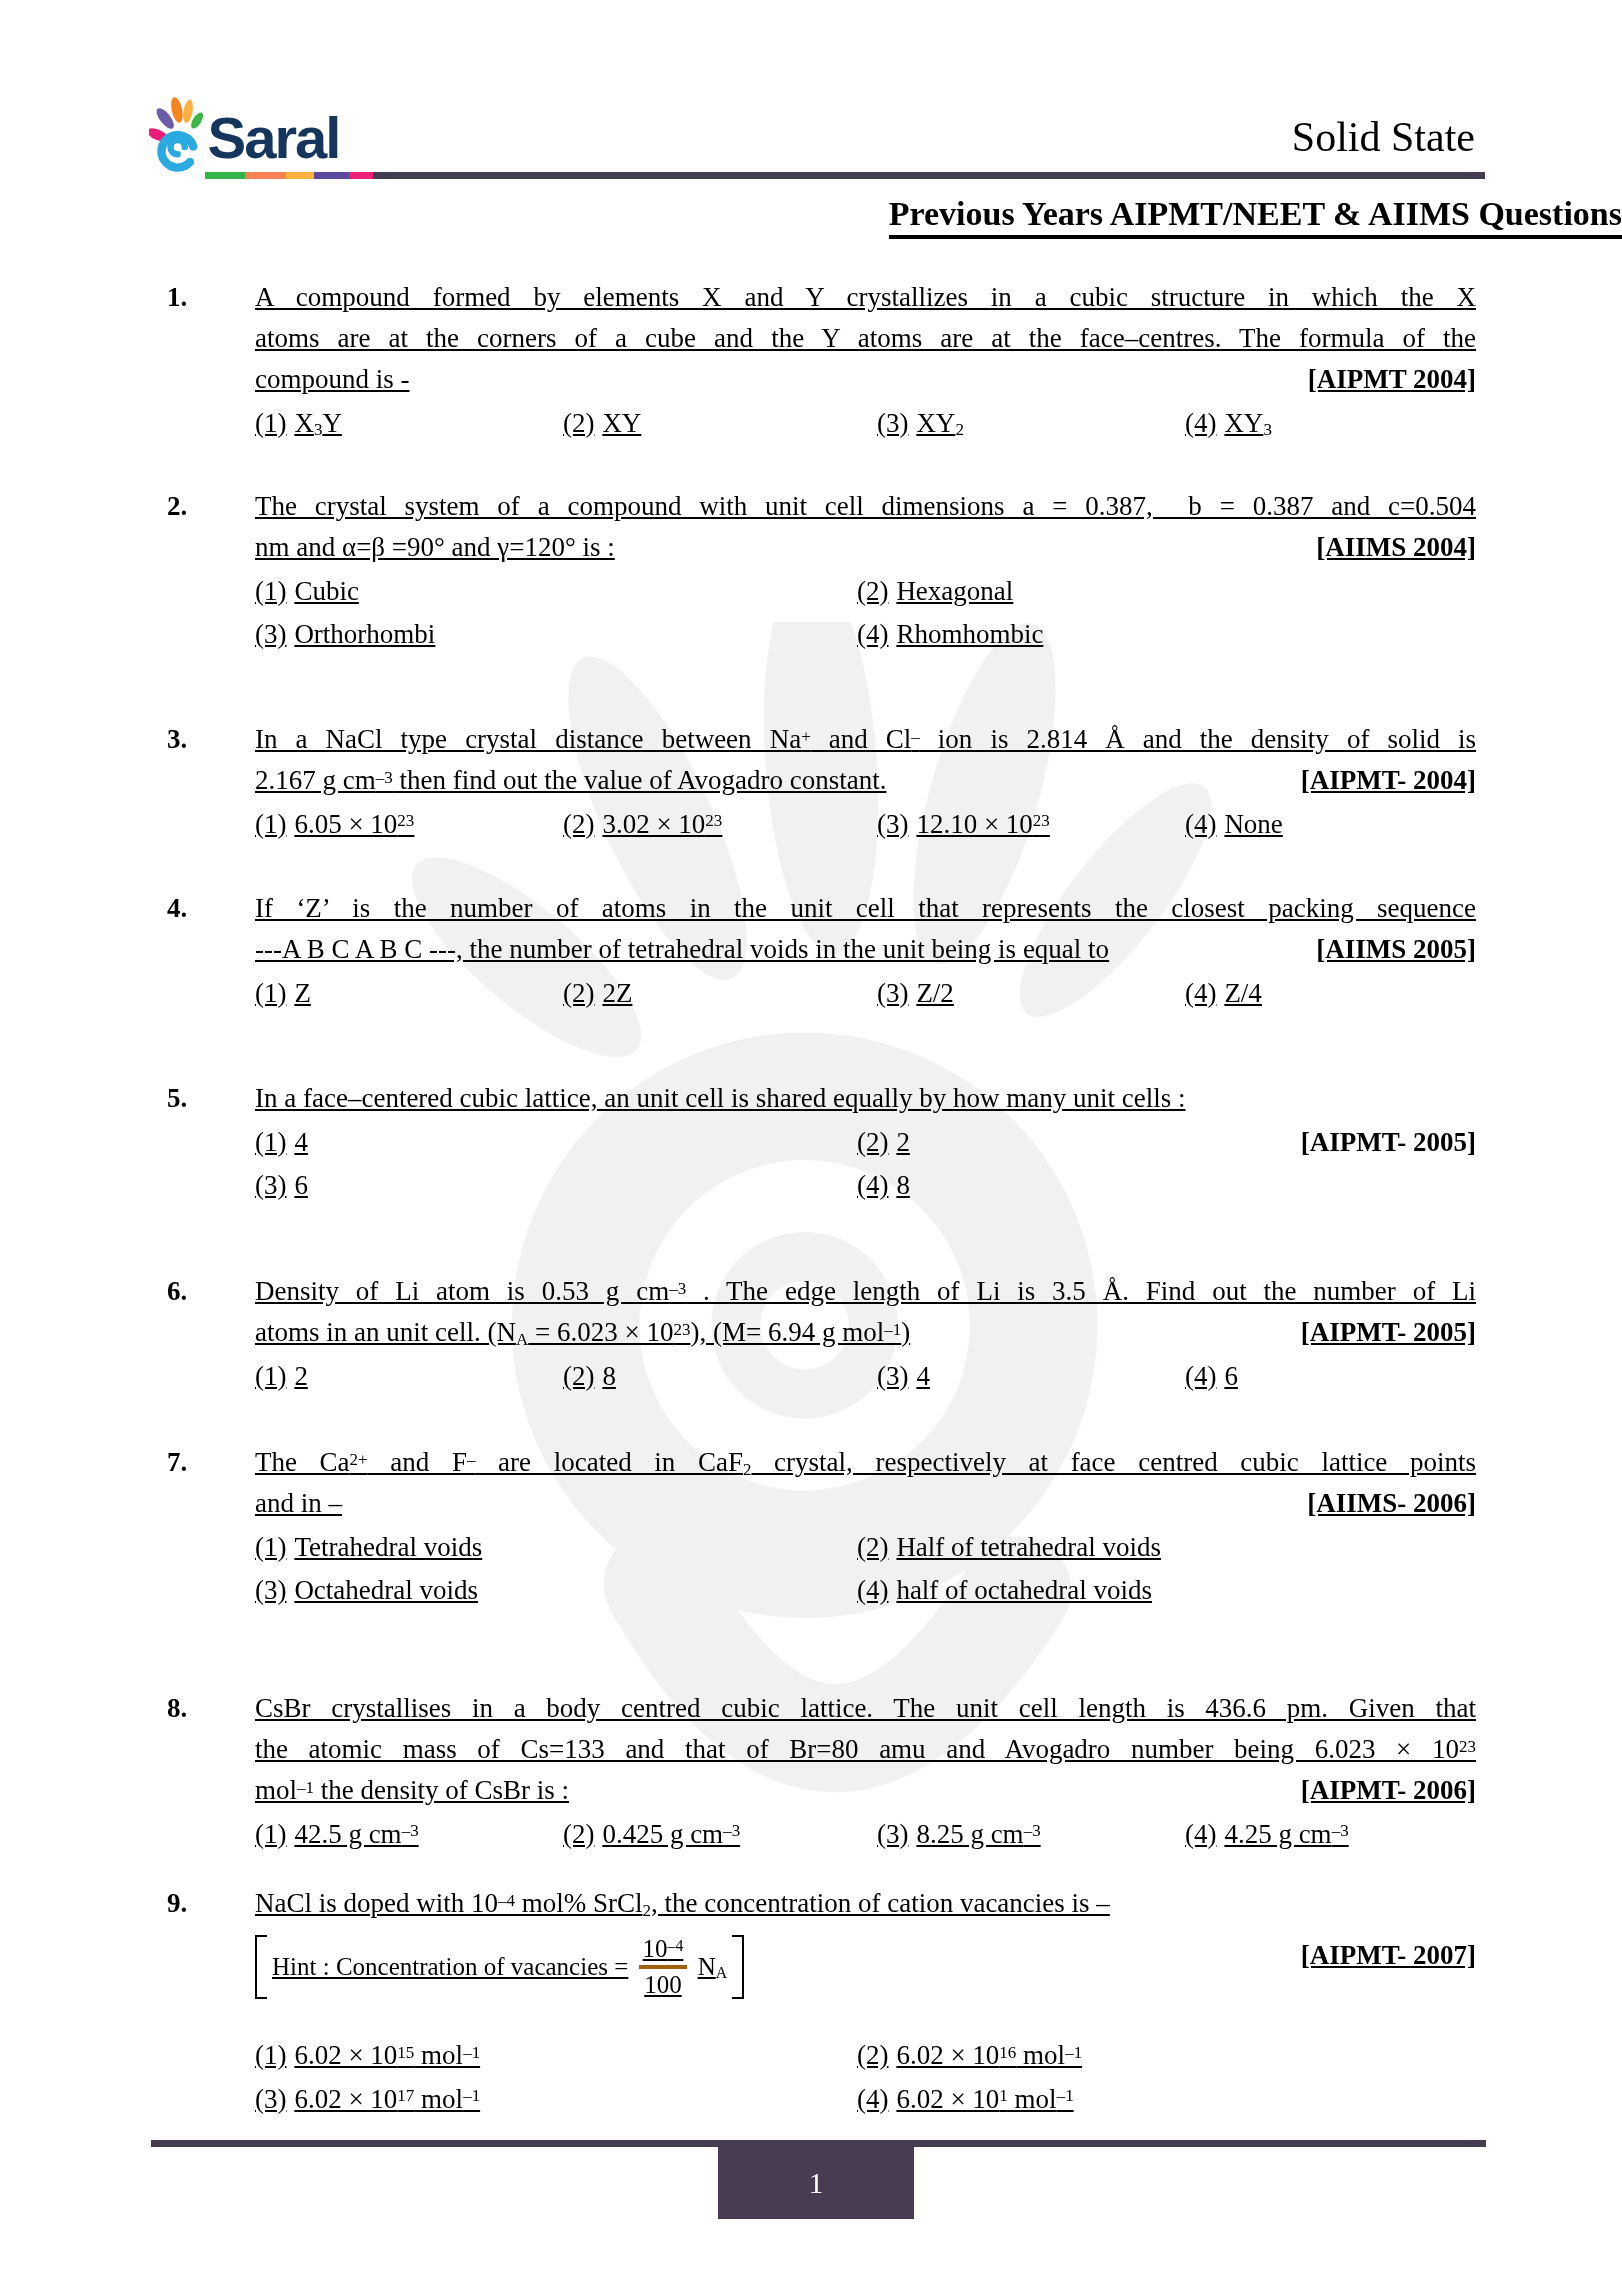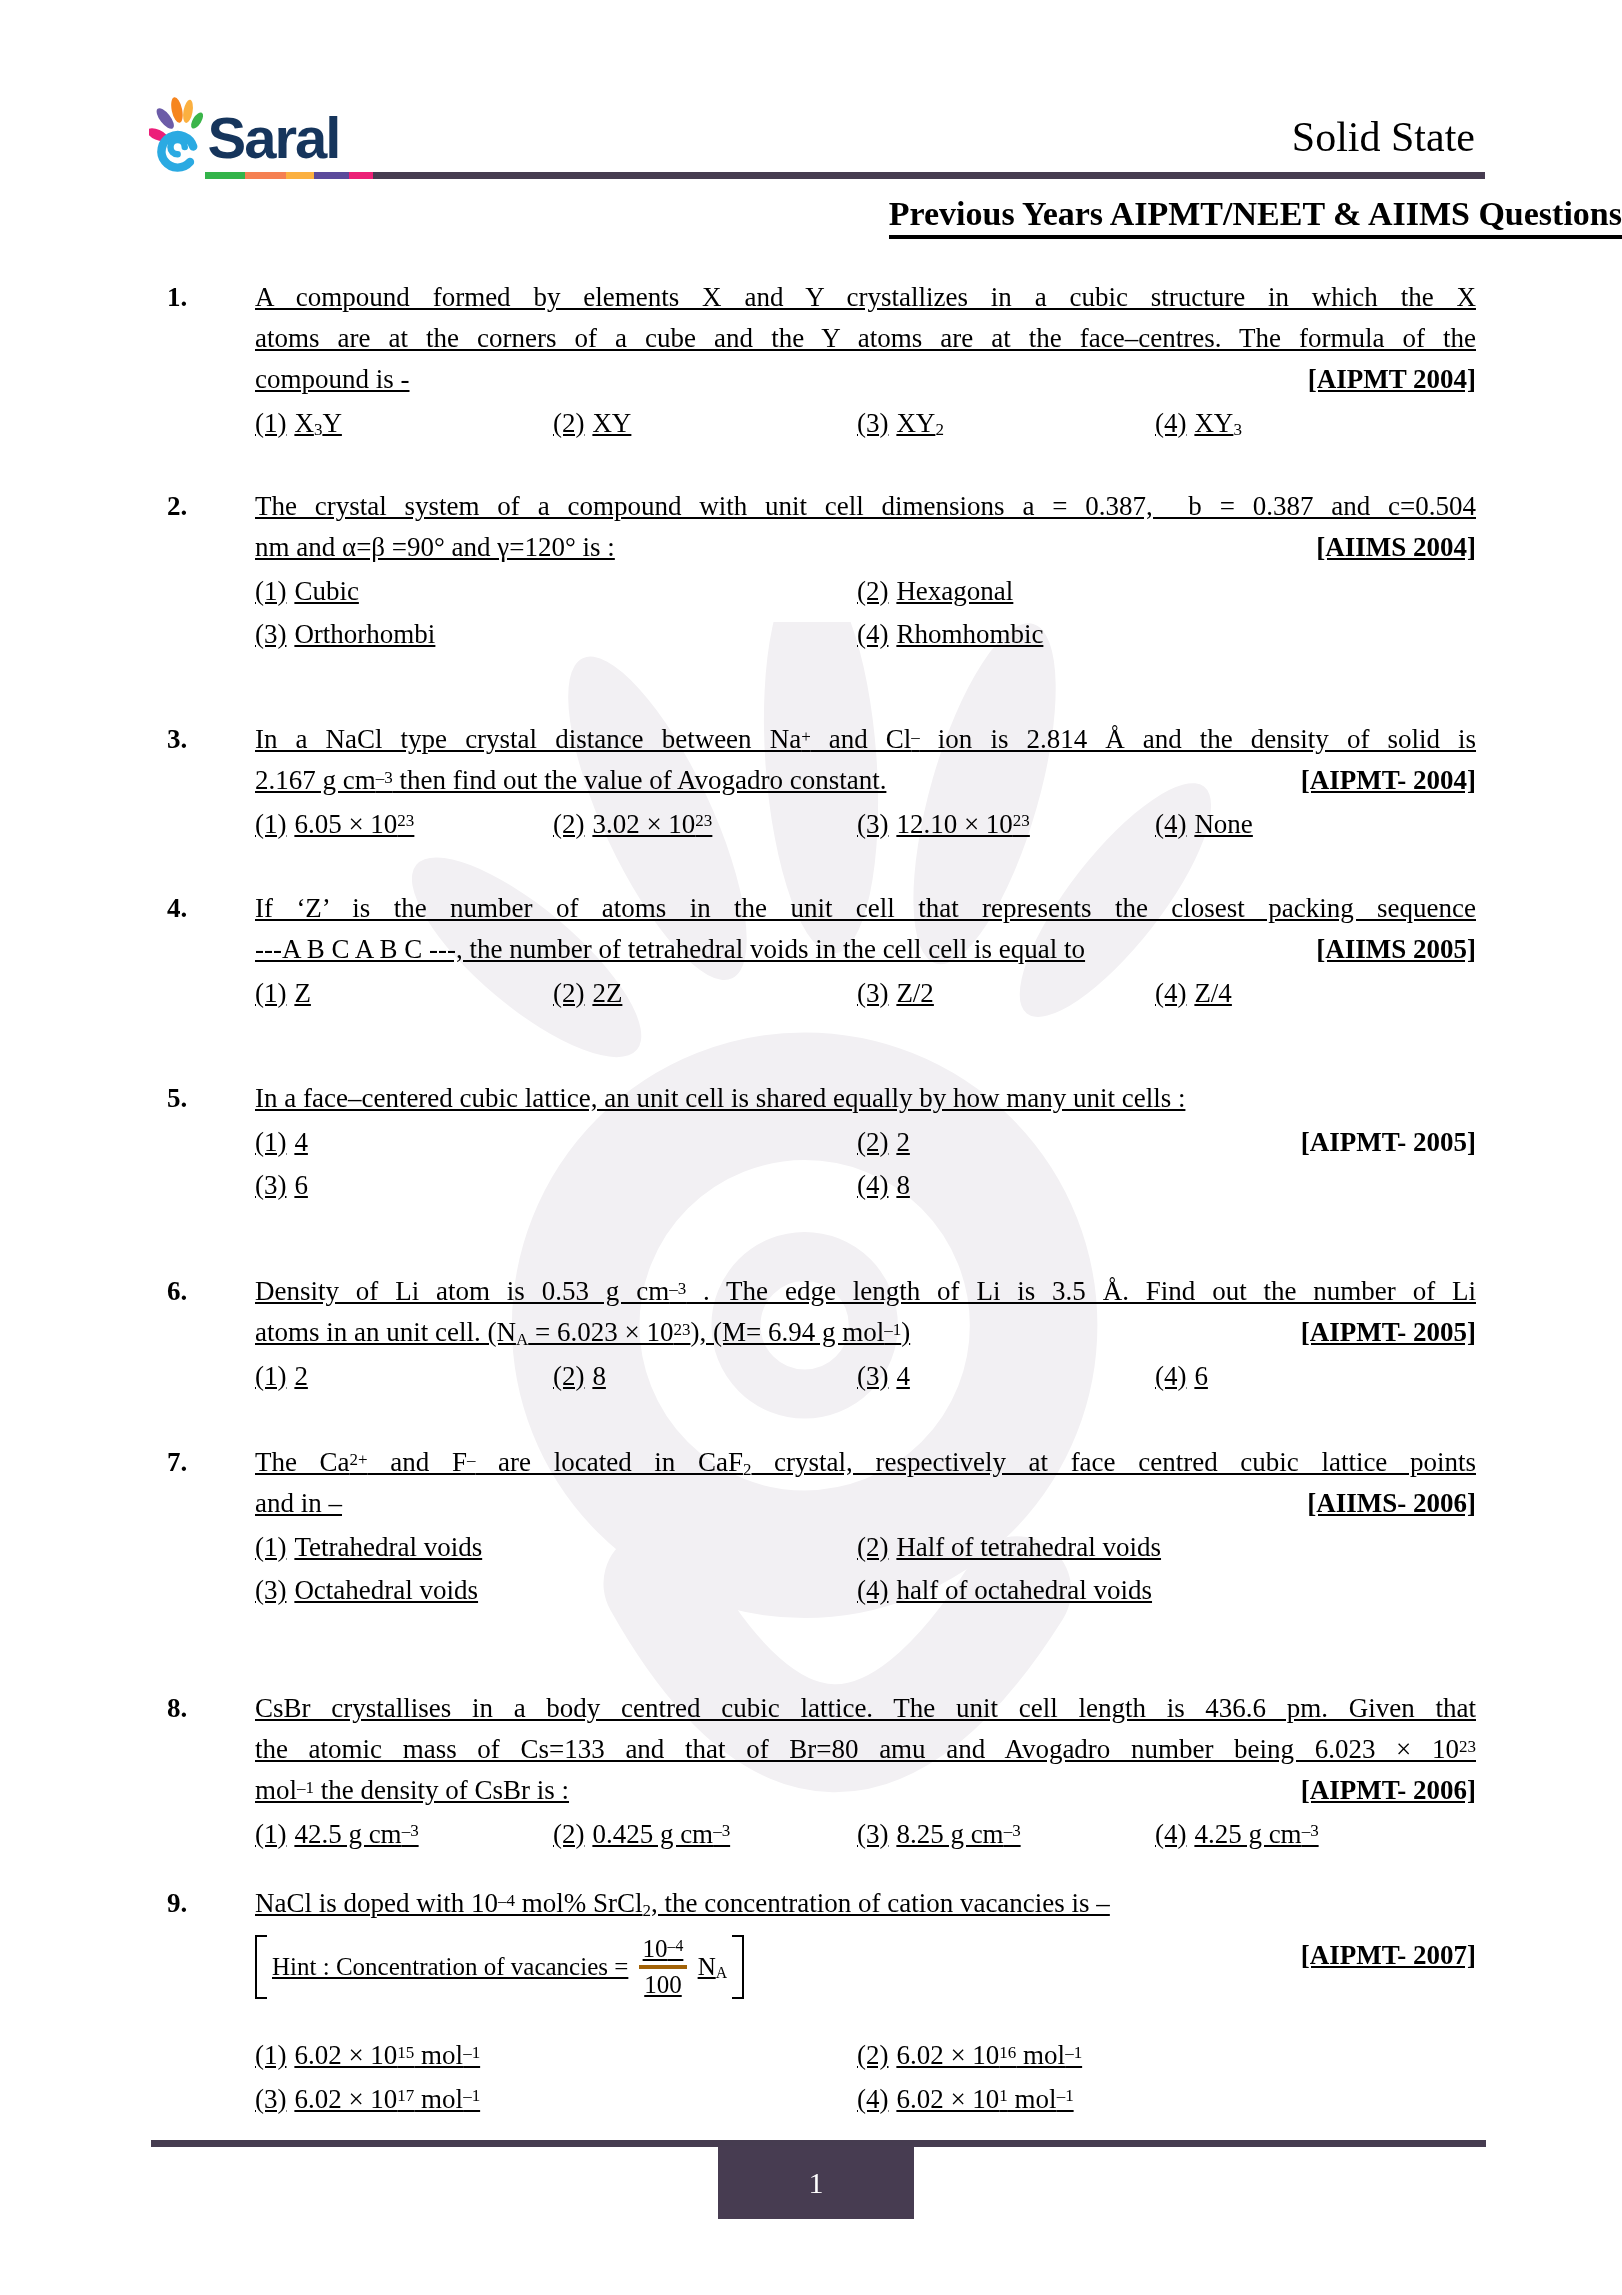--- a/index.html
+++ b/index.html
@@ -23,21 +23,21 @@
   .q{position:absolute;left:167px;width:1309px;font-size:27px;line-height:41px;}
   .qnum{position:absolute;left:0;top:0;font-weight:bold;}
   .qbody{margin-left:88px;text-decoration:underline;}
   .line.justify{text-align:justify;text-align-last:justify;}
   .line.flex{display:flex;justify-content:space-between;align-items:flex-end;}
   .tag{font-weight:bold;white-space:nowrap;}
   sup{font-size:63%;line-height:0;position:relative;top:-0.38em;vertical-align:baseline;}
   sub{font-size:63%;line-height:0;position:relative;bottom:-0.22em;vertical-align:baseline;}
 
   .optrow{display:grid;margin-top:2.6px;position:relative;}
-  .optrow.c4{grid-template-columns:298px 304px 298px 1fr;}
+  .optrow.c4{grid-template-columns:298px 304px 298px 1fr;gap:10px;}
   .optrow.c2{grid-template-columns:602px 1fr;}
   .opt{white-space:nowrap;}
   .opt .lbl{margin-right:7.9px;}
   .optrow .tag{position:absolute;right:0;top:0;}
 
   
   .hintrow{display:flex;justify-content:space-between;align-items:flex-start;margin-top:10.5px;height:98px;}
   .hint-box{display:flex;align-items:center;font-size:25px;line-height:1.1;}
   .brk{align-self:stretch;width:9.8px;}
   .brk.l{border-left:2.6px solid #000;border-top:2px solid #000;border-bottom:2px solid #000;}
@@ -152,21 +152,21 @@
             <span class="opt"><span class="lbl">(3)</span><span class="otext">12.10 × 10<sup>23</sup></span></span>
             <span class="opt"><span class="lbl">(4)</span><span class="otext">None</span></span>
           </div>
         </div>
       </section>
       <section class="q" style="top: 888px;">
         <span class="qnum">4.</span>
         <div class="qbody">
           <div class="line justify">If ‘Z’ is the number of atoms in the unit cell that represents the closest packing sequence</div>
           <div class="line flex">
-            <span class="ltext">---A B C A B C ---, the number of tetrahedral voids in the cell cell is equal to</span>
+            <span class="ltext">---A B C A B C ---, the number of tetrahedral voids in the unit being is equal to</span>
             <span class="tag">[AIIMS 2005]</span>
           </div>
           <div class="optrow c4">
             <span class="opt"><span class="lbl">(1)</span><span class="otext">Z</span></span>
             <span class="opt"><span class="lbl">(2)</span><span class="otext">2Z</span></span>
             <span class="opt"><span class="lbl">(3)</span><span class="otext">Z/2</span></span>
             <span class="opt"><span class="lbl">(4)</span><span class="otext">Z/4</span></span>
           </div>
         </div>
       </section>

